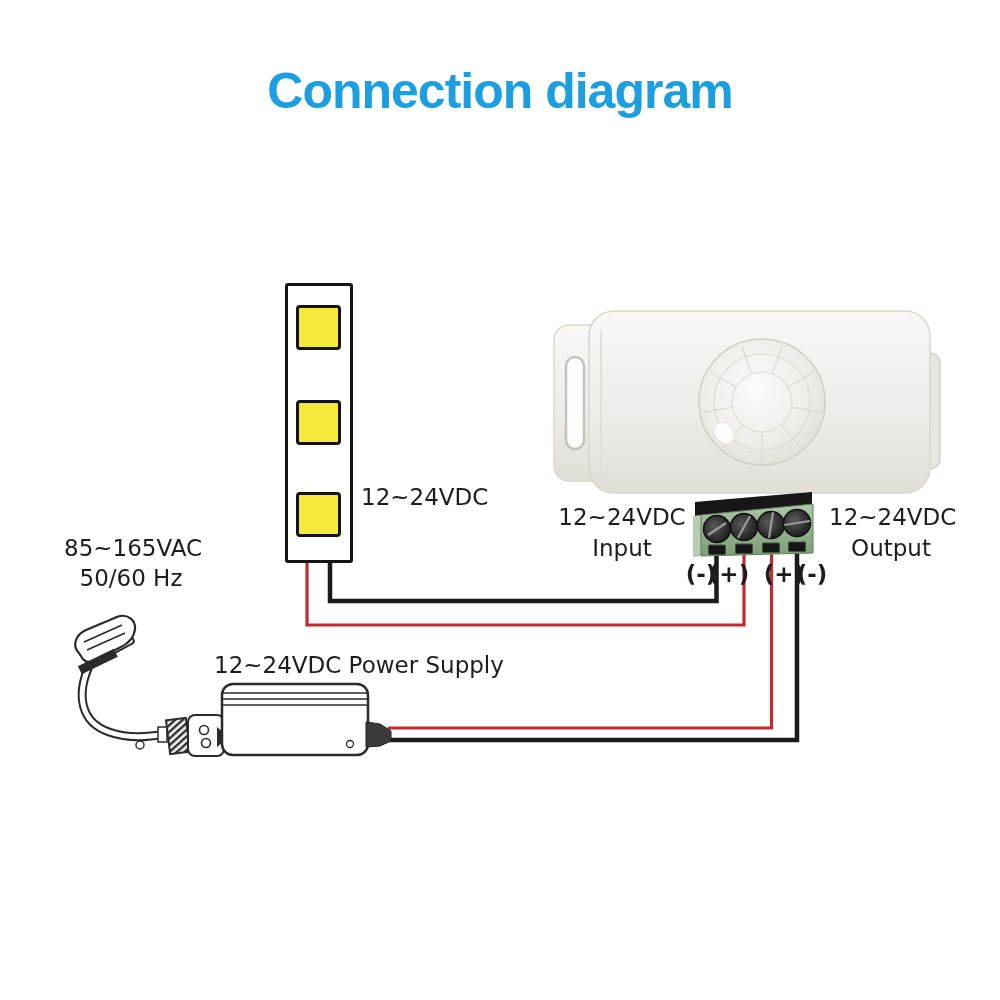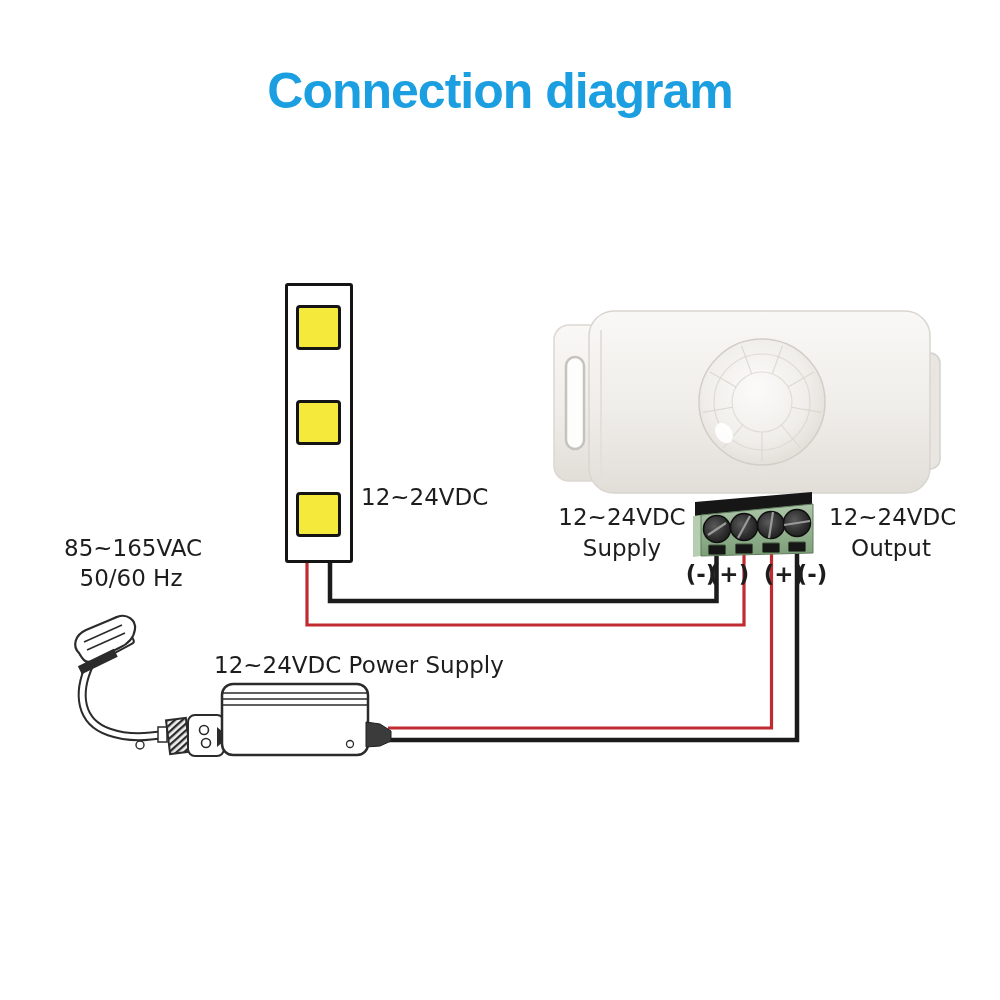--- a/index.html
+++ b/index.html
@@ -192,21 +192,21 @@
   </div>
 
   <div class="lbl" style="left:182px;top:650px;margin-left:32px;">12~24VDC Power Supply</div>
 
   <div class="lbl" style="left:361px;top:481px;line-height:33px;">
     <div>12~24VDC</div>
   </div>
 
   <div class="lbl center" style="left:557px;top:502px;width:130px;line-height:31px;">
     <div>12~24VDC</div>
-    <div>Supply</div>
+    <div>Input</div>
   </div>
 
   <div class="lbl center" style="left:829px;top:502px;width:124px;line-height:31px;">
     <div>12~24VDC</div>
     <div>Output</div>
   </div>
 
   <span class="pol" style="left:701px;top:574px;">(-)</span>
   <span class="pol" style="left:729px;top:574px;">(+)</span>
   <span class="pol" style="left:784px;top:574px;">(+)</span>

